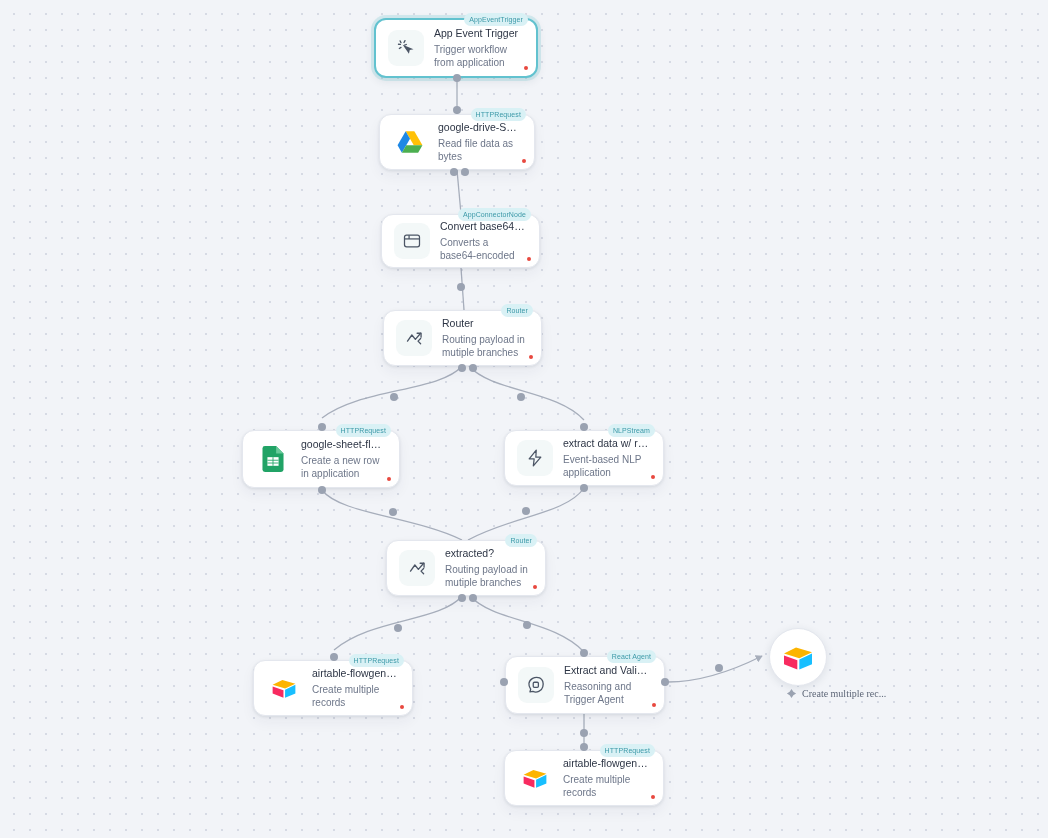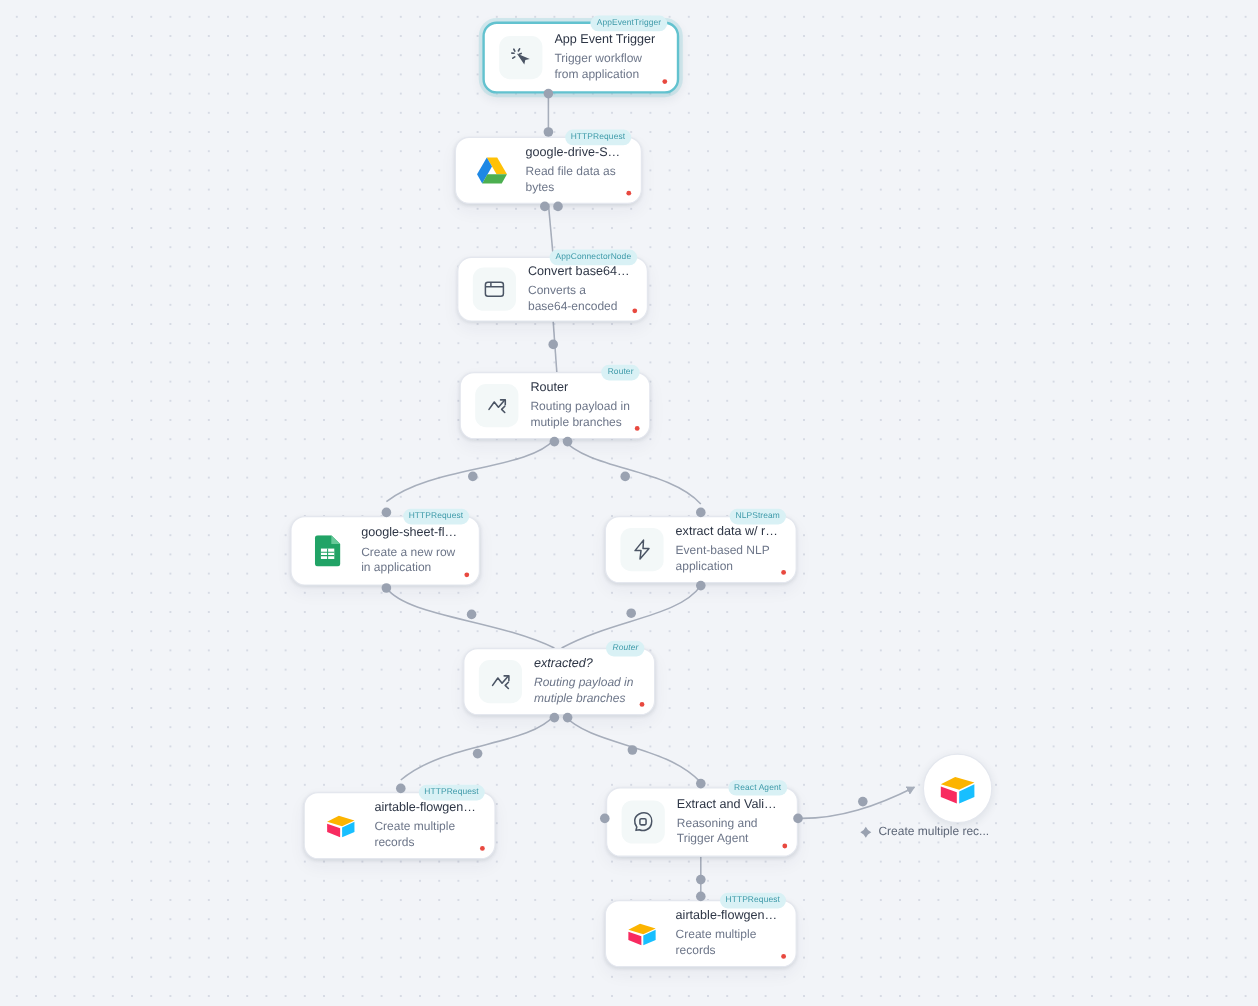--- a/index.html
+++ b/index.html
@@ -42,21 +42,20 @@
     border-radius: 12px;
     border: 1px solid #e4e7ee;
     box-shadow: 0 1px 3px rgba(33,45,70,0.10), 0 6px 14px rgba(33,45,70,0.05);
     display: flex;
     align-items: center;
     padding: 0 10px 0 12px;
   }
   .node.selected {
     border: 2px solid #62c2cf;
     box-shadow: 0 0 0 3px rgba(98,194,207,0.22), 0 3px 10px rgba(33,45,70,0.10);
-    margin-left: 28px;
   }
 
   .node-icon {
     flex: 0 0 auto;
     width: 36px;
     height: 36px;
     border-radius: 9px;
     background: #eaf3f4;
     display: flex;
     align-items: center;
@@ -307,21 +306,21 @@
     </div>
     <div class="node-text">
       <div class="node-title">extract data w/ regex</div>
       <div class="node-desc two-line">Event-based NLP application</div>
     </div>
     <div class="status-dot"></div>
   </div>
   <div class="handle" style="left:580px; top:423px;"></div>
   <div class="handle" style="left:580px; top:484px;"></div>
 
-  <div class="node" style="left:386px; top:540px; width:160px; height:56px;font-style:italic;">
+  <div class="node" style="left:386px; top:540px; width:160px; height:56px;">
     <div class="node-badge">Router</div>
     <div class="node-icon soft">
       <svg class="icon" width="21" height="21" viewBox="0 0 24 24" fill="none" stroke="#4b5565" stroke-width="1.5" stroke-linecap="round" stroke-linejoin="round">
         <path d="M4 15 L9 8 L13 13 L19 6"></path>
         <path d="M15 6 H19.5 V10.5"></path>
         <path d="M19 18 L16 15 L19 12"></path>
       </svg>
     </div>
     <div class="node-text">
       <div class="node-title">extracted?</div>
@@ -385,20 +384,20 @@
   </div>
   <div class="handle" style="left:580px; top:743px;"></div>
 
   <div class="tool-node" style="left:769px; top:628px;">
     <svg class="icon" width="32" height="29" viewBox="0 0 48 42">
       <path d="M3 15 L21 6 L45 13 L26 22 Z" fill="#fcb400"></path>
       <path d="M26 24 L45 15 L45 31 L26 39 Z" fill="#18bfff"></path>
       <path d="M3 18 L23 25 L23 39 L3 31 Z" fill="#f82b60"></path>
     </svg>
   </div>
-  <div class="tool-label" style="left:716px; top:688px;">
+  <div class="tool-label" style="left:786px; top:688px;font-family:Liberation Serif, serif;">
     <svg class="icon" width="11" height="11" viewBox="0 0 24 24">
       <path d="M12 2 L16 8 L22 12 L16 16 L12 22 L8 16 L2 12 L8 8 Z" fill="#9aa2b1"></path>
     </svg>
     <span>Create multiple rec...</span>
   </div>
 
 </div>
 
 </body></html>

